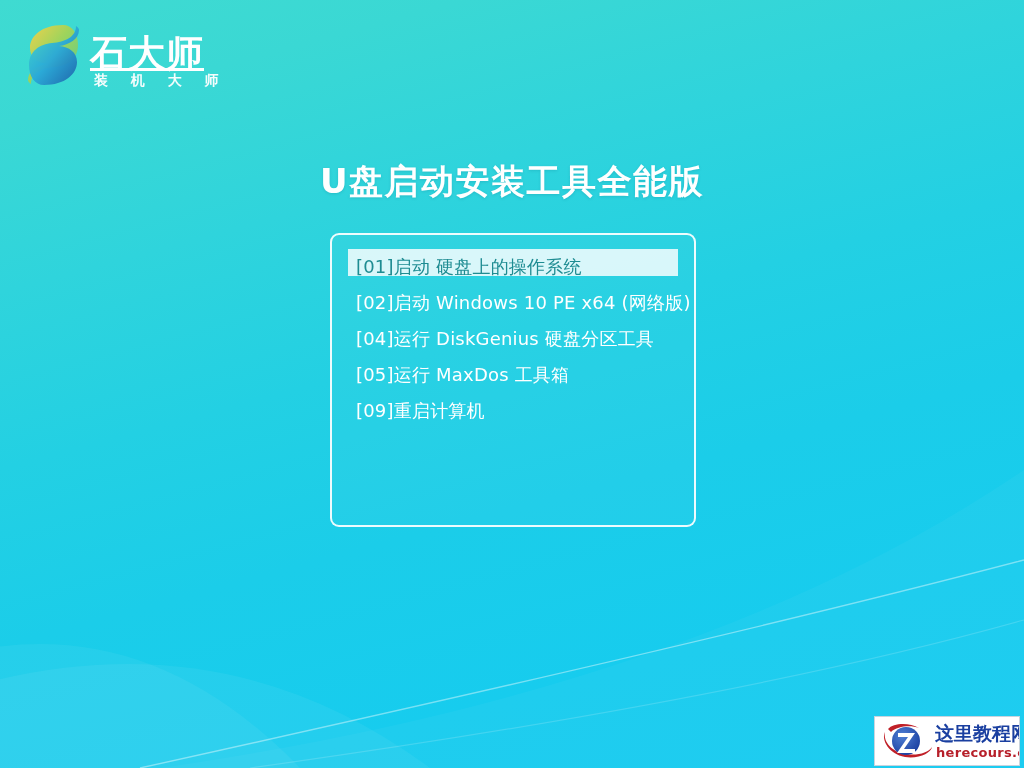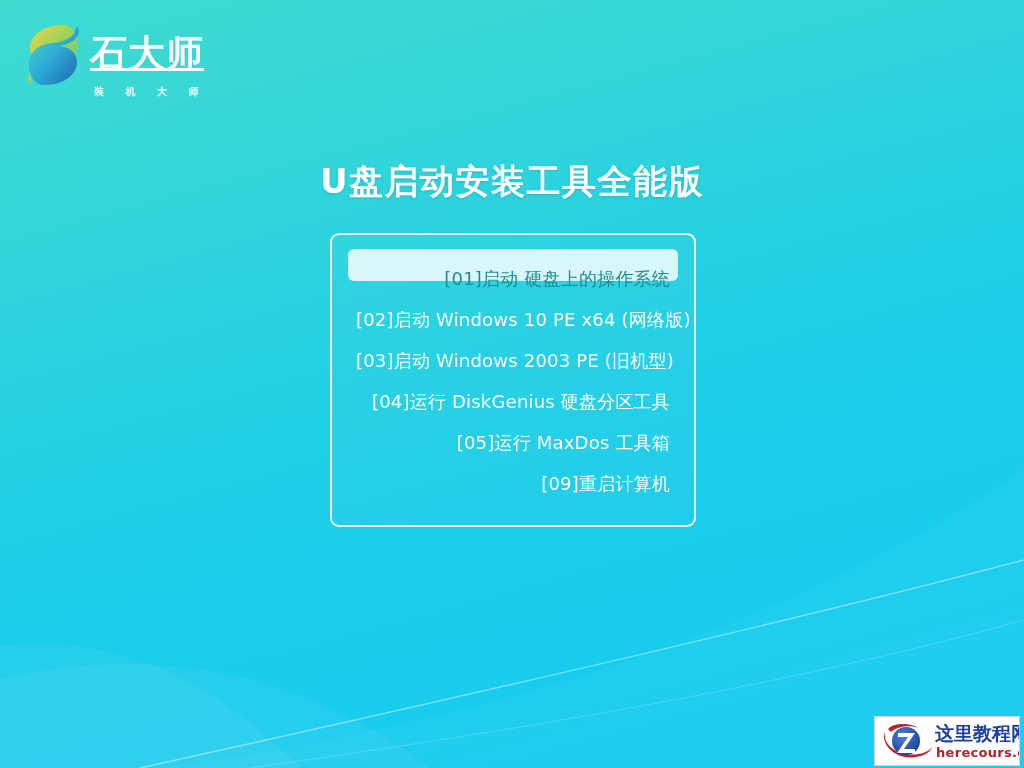--- a/index.html
+++ b/index.html
@@ -59,22 +59,22 @@
     font-weight: 700;
     color: #ffffff;
     letter-spacing: 1px;
     line-height: 40px;
     white-space: nowrap;
     text-decoration: underline;
   }
   #brand-sub {
     position: absolute;
     left: 72px;
-    top: 68px;
-    font-size: 10px;
+    top: 56px;
+    font-size: 14px;
     font-weight: 600;
     color: #ffffff;
     letter-spacing: 9px;
     line-height: 16px;
     white-space: nowrap;
     opacity: .95;
   }
 
   
   #page-title {
@@ -104,27 +104,26 @@
     background: rgba(255,255,255,0.03);
     padding: 14px 0 0 0;
   }
 
   .menu-item {
     display: block;
     box-sizing: border-box;
     height: 27px;
     line-height: 27px;
     margin: 0 16px 9px 16px;
-    padding: 16px 8px;
+    padding: 4px 8px;
     font-size: 18px;
     color: #ffffff;
     white-space: nowrap;
     letter-spacing: .2px;
-    border-radius: 6px;
-    text-align: right;
+    border-radius: 0;
   }
   .menu-item.selected {
     background: rgba(255,255,255,0.82);
     color: #1E8C92;
     font-weight: 400;
   }
 
   
   #watermark {
     position: absolute;
@@ -209,21 +208,20 @@
     </svg>
     <div id="brand-name">石大师</div>
     <div id="brand-sub">装 机 大 师</div>
   </div>
 
   <div id="page-title">U盘启动安装工具全能版</div>
 
   <div id="menu-panel">
     <div class="menu-item selected">[01]启动 硬盘上的操作系统</div>
     <div class="menu-item">[02]启动 Windows 10 PE x64 (网络版)</div>
-    <div class="menu-item">[03]启动 Windows 2003 PE (旧机型)</div>
     <div class="menu-item">[04]运行 DiskGenius 硬盘分区工具</div>
     <div class="menu-item">[05]运行 MaxDos 工具箱</div>
     <div class="menu-item">[09]重启计算机</div>
   </div>
 
   <div id="watermark">
     <svg id="wm-logo" viewBox="0 0 56 44">
       <path d="M6 12 C2 20 10 34 26 37 C40 39 52 33 53 27 C49 33 38 36 27 34 C13 32 4 22 6 12 Z" fill="#c02028"></path>
       <path d="M9 9 C14 3 30 2 40 8 C32 5 18 6 12 12 Z" fill="#c02028"></path>
       <circle cx="27" cy="21" r="14" fill="url(#wmZ)"></circle>

